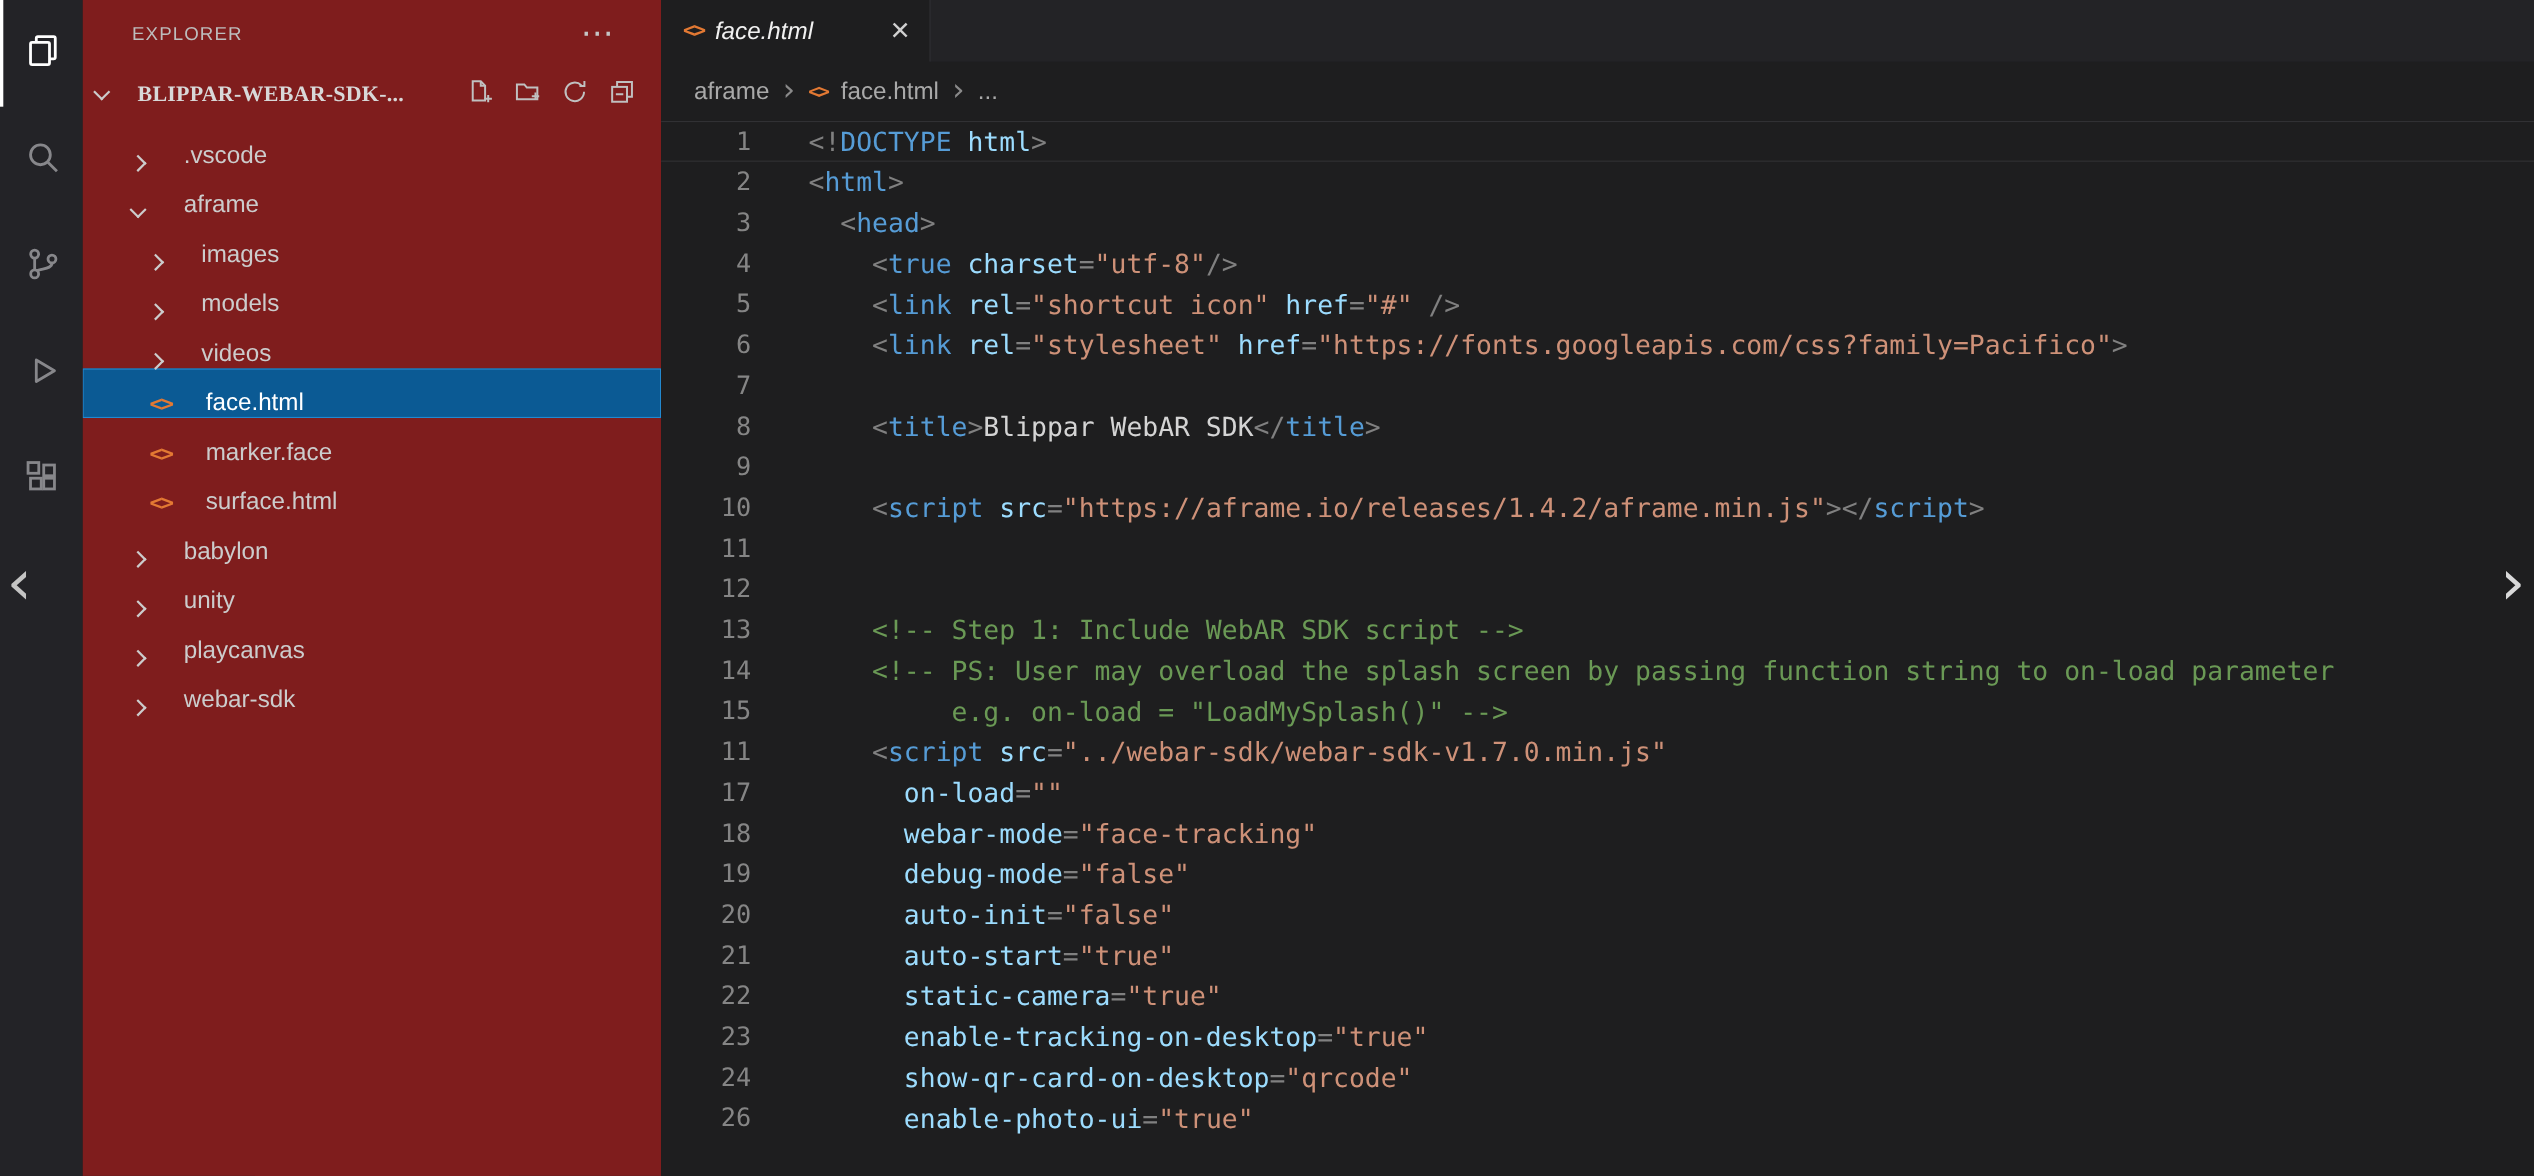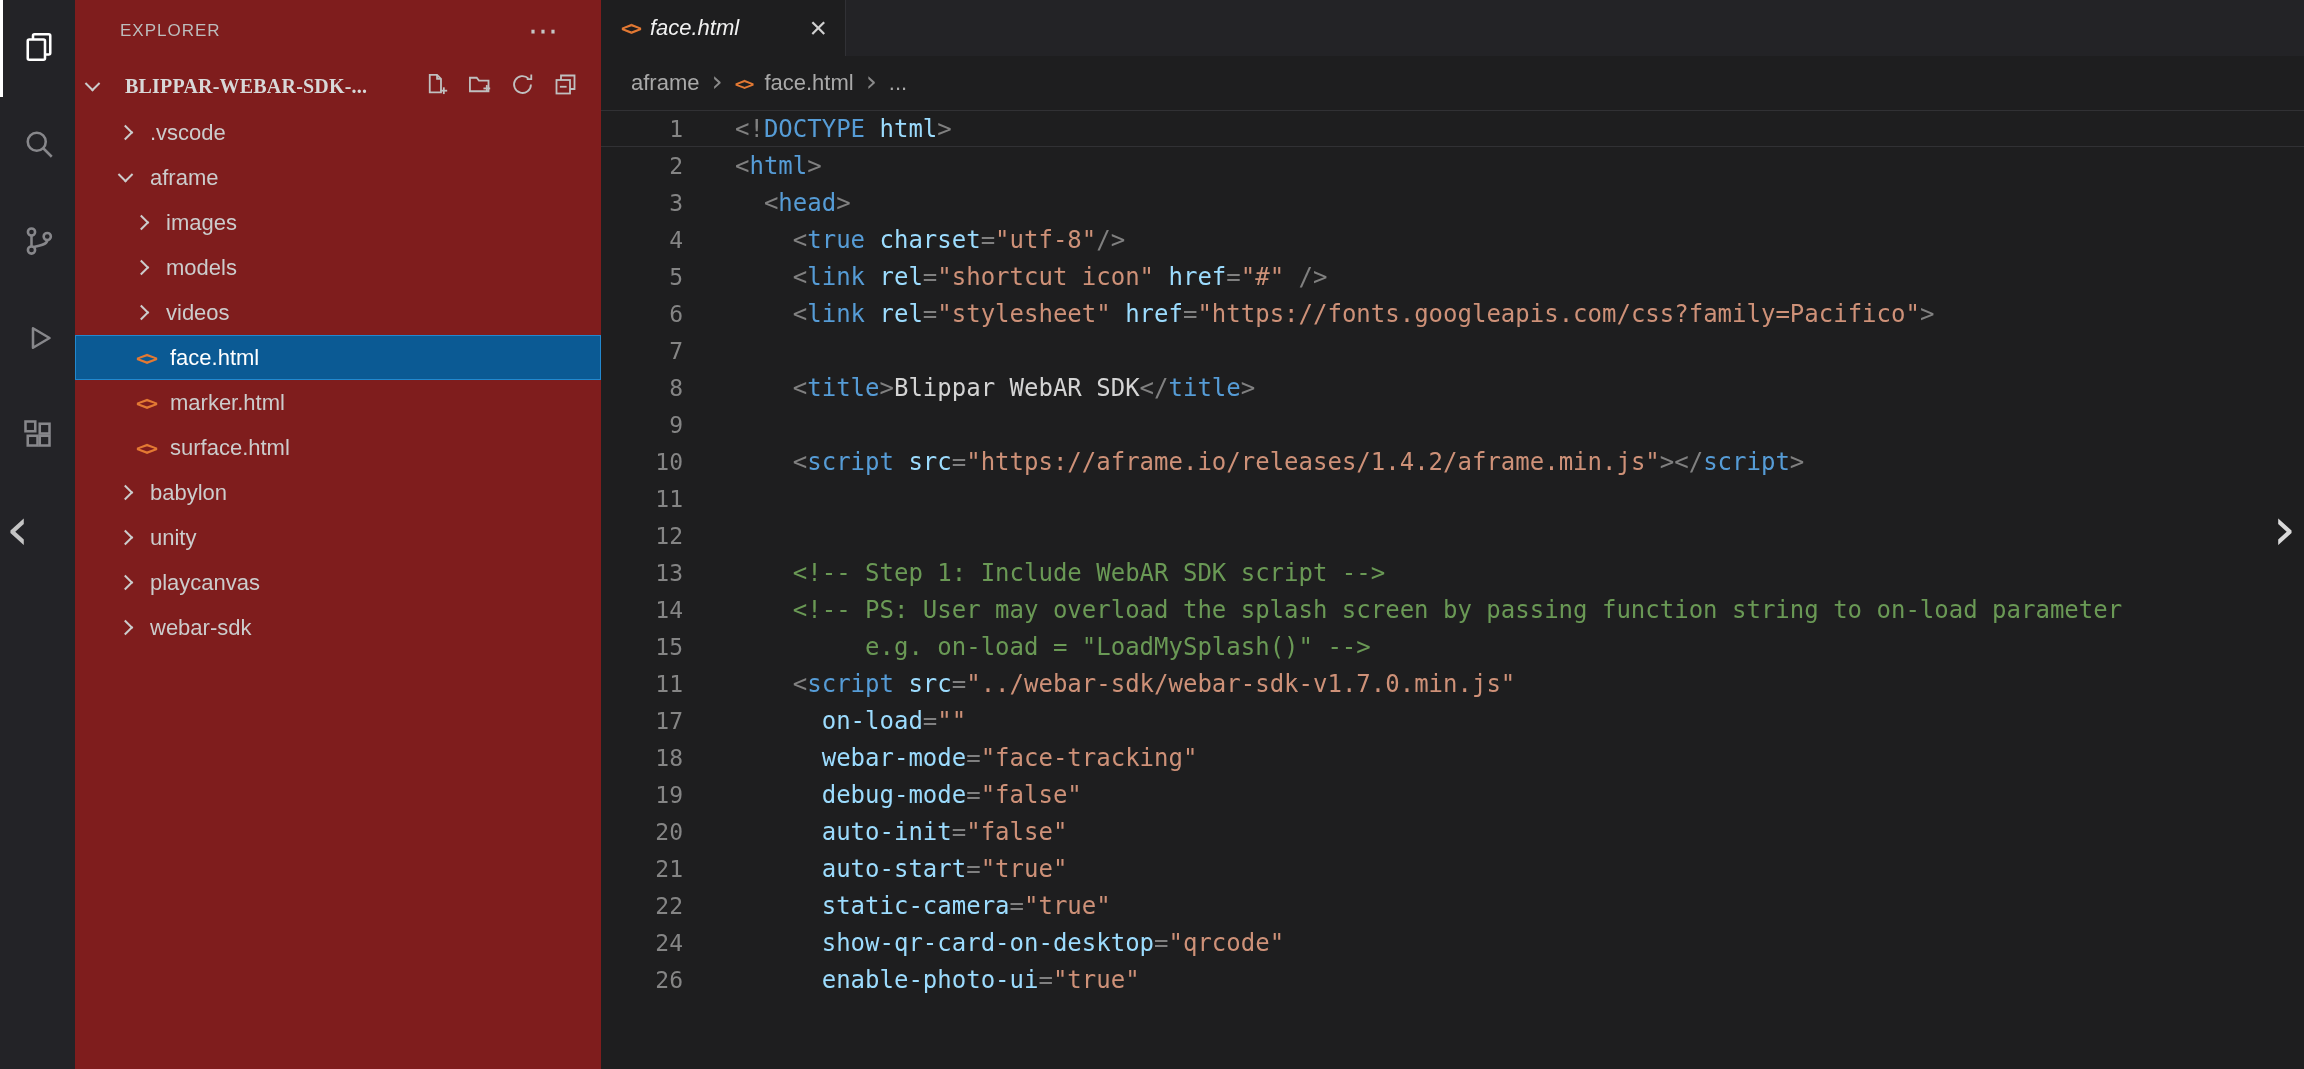--- a/index.html
+++ b/index.html
@@ -29,21 +29,21 @@
   .ws-label { font-weight:bold; font-size:20px; color:#d8d8d8; margin-left:8px; white-space:nowrap; letter-spacing:.2px; }
   .ws-actions { margin-left:auto; display:flex; gap:16px; align-items:center; }
   .ws-actions svg { width:27px; height:27px; stroke:#c0c0c0; fill:none; stroke-width:1.6; cursor:pointer; }
 
   .twisty { width:11px; height:11px; border-right:2px solid #cccccc; border-bottom:2px solid #cccccc; display:inline-block; flex:none; }
   .twisty.closed { transform:rotate(-45deg); }
   .twisty.open   { transform:rotate(45deg) translate(-2px,-2px); }
   .twrap { width:30px; flex:none; display:flex; align-items:center; }
 
   .tree { flex:1; overflow:hidden; }
-  .trow { height:45px; display:flex; align-items:center; font-size:22px; color:#cccccc; cursor:pointer; border:1px solid transparent; }
+  .trow { height:45px; display:flex; align-items:flex-end; font-size:22px; color:#cccccc; cursor:pointer; border:1px solid transparent;gap:17px; }
   .trow.lvl1 { padding-left:44px; }
   .trow.lvl2 { padding-left:60px; }
   .trow.selected { background:var(--sel-bg,#0b5a94); border-color:var(--sel-border,#2289cf); color:#ffffff; }
   .trow.selected .tlabel { color:#ffffff; }
   .htmlicon { color:var(--html-icon,#e37933); font-family:"DejaVu Sans Mono",monospace; font-weight:bold; font-size:20px; letter-spacing:-2px; width:34px; flex:none; }
   .tlabel { white-space:nowrap; }
 
   
   .editor { flex:1; min-width:0; background:#1e1e1f; display:flex; flex-direction:column; position:relative; }
   .tabbar { height:56px; flex:none; background:#232326; display:flex; }
@@ -194,21 +194,21 @@
             <span class="twisty closed"></span>
           </span>
           <span class="tlabel">videos</span>
         </div>
         <div class="trow lvl2 selected">
           <span class="htmlicon">&lt;&gt;</span>
           <span class="tlabel">face.html</span>
         </div>
         <div class="trow lvl2">
           <span class="htmlicon">&lt;&gt;</span>
-          <span class="tlabel">marker.html</span>
+          <span class="tlabel">marker.face</span>
         </div>
         <div class="trow lvl2">
           <span class="htmlicon">&lt;&gt;</span>
           <span class="tlabel">surface.html</span>
         </div>
         <div class="trow lvl1">
           <span class="twrap">
             <span class="twisty closed"></span>
           </span>
           <span class="tlabel">babylon</span>
@@ -333,20 +333,24 @@
         </div>
         <div class="cl">
           <span class="num">21</span>
           <span class="src"><span class="tk-x">      </span><span class="tk-a">auto-start</span><span class="tk-p">=</span><span class="tk-s">"true"</span></span>
         </div>
         <div class="cl">
           <span class="num">22</span>
           <span class="src"><span class="tk-x">      </span><span class="tk-a">static-camera</span><span class="tk-p">=</span><span class="tk-s">"true"</span></span>
         </div>
         <div class="cl">
+          <span class="num">23</span>
+          <span class="src"><span class="tk-x">      </span><span class="tk-a">enable-tracking-on-desktop</span><span class="tk-p">=</span><span class="tk-s">"true"</span></span>
+        </div>
+        <div class="cl">
           <span class="num">24</span>
           <span class="src"><span class="tk-x">      </span><span class="tk-a">show-qr-card-on-desktop</span><span class="tk-p">=</span><span class="tk-s">"qrcode"</span></span>
         </div>
         <div class="cl">
           <span class="num">26</span>
           <span class="src"><span class="tk-x">      </span><span class="tk-a">enable-photo-ui</span><span class="tk-p">=</span><span class="tk-s">"true"</span></span>
         </div>
       </div>
   </main>
 

